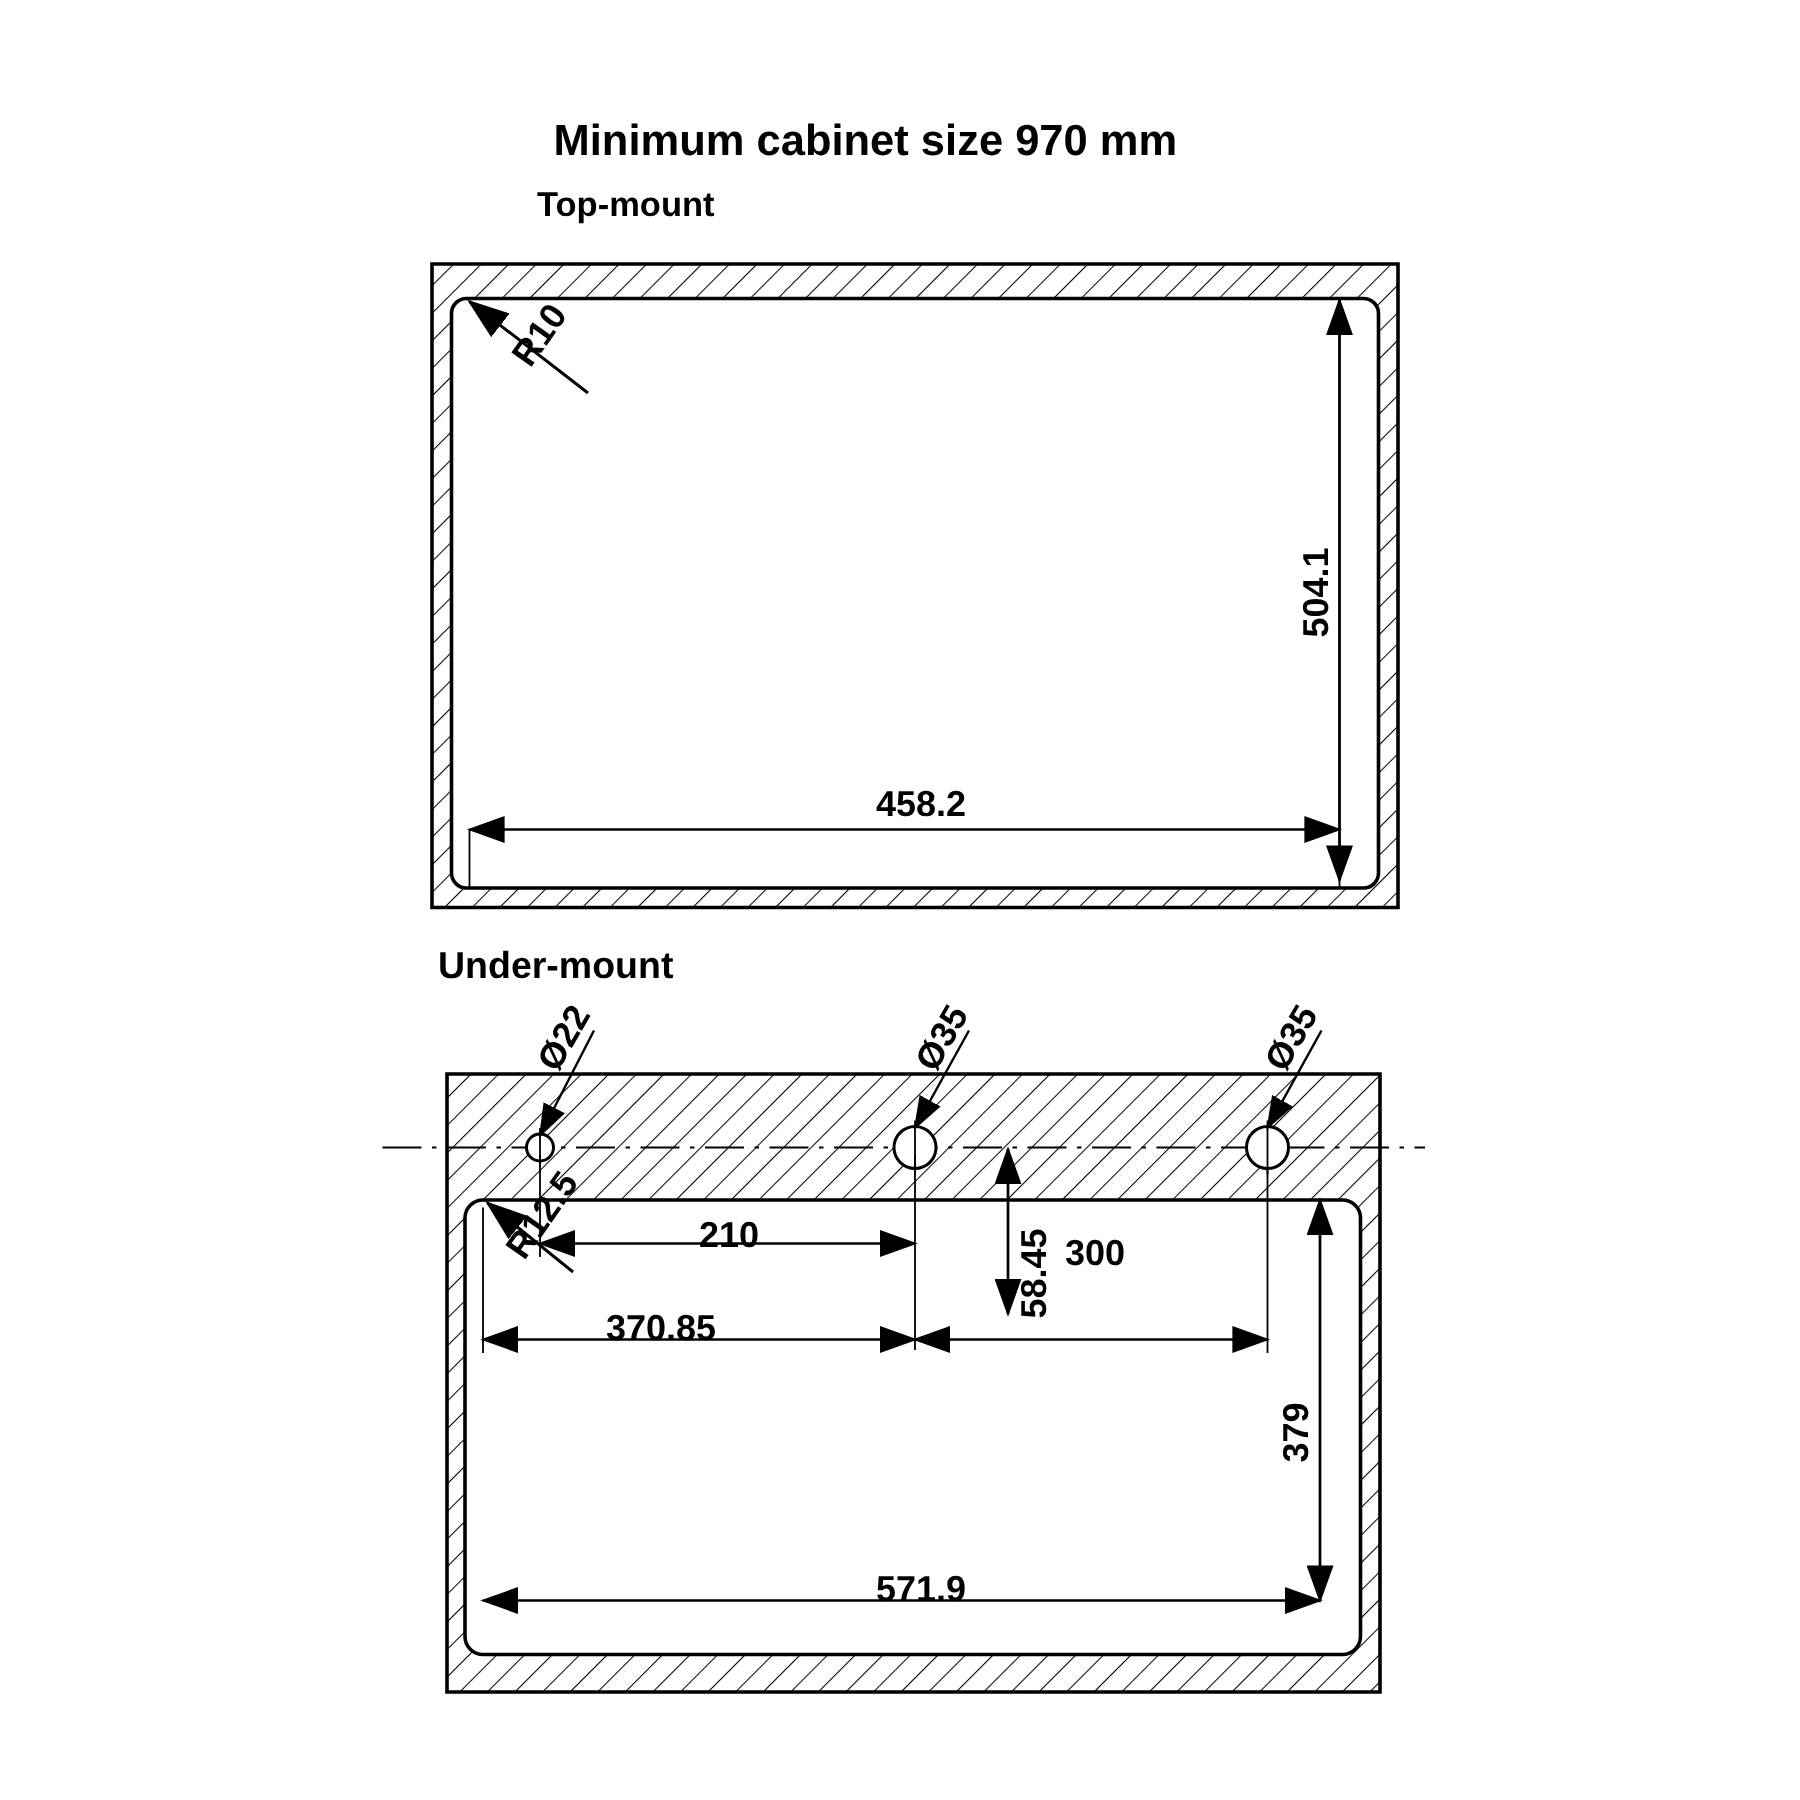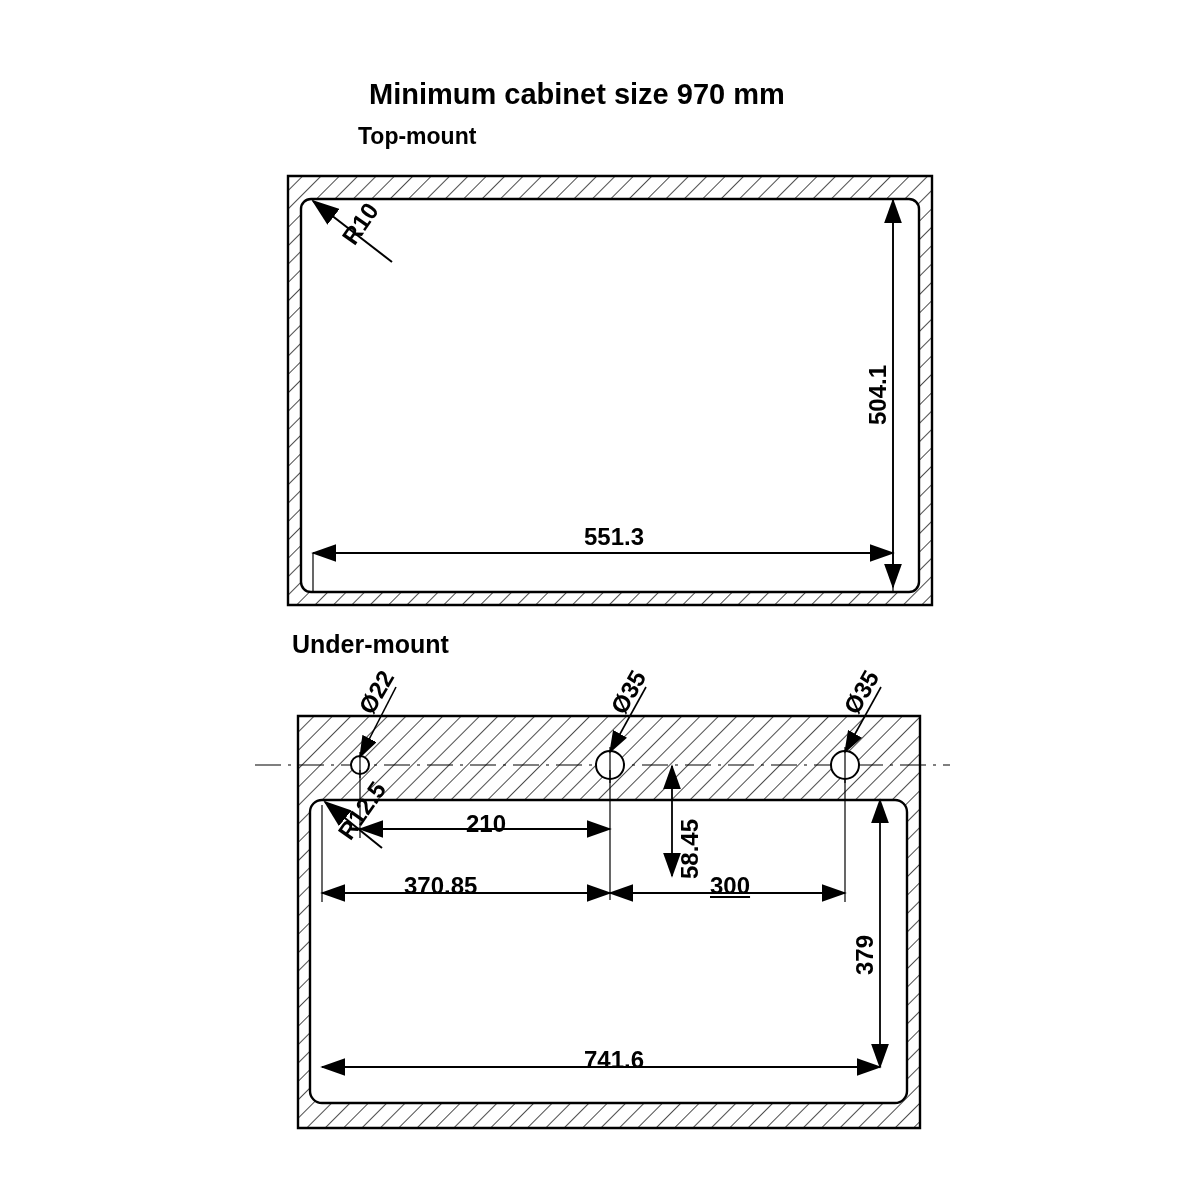--- a/index.html
+++ b/index.html
@@ -106,33 +106,33 @@
 </svg>
 
 <div class="lbl title-1">Minimum cabinet size 970 mm</div>
 <div class="lbl title-2">Top-mount</div>
 <div class="lbl title-3">Under-mount</div>
 
 <div class="lbl dim dim-rot45" style="left:338px; top:235px;">R10</div>
 
 <div class="lbl dim dim-rot90" style="left:866px; top:425px;">504.1</div>
 
-<div class="lbl dim" style="left:584px; top:525px;">551.3</div>
+<div class="lbl dim" style="left:584px; top:525px;">458.2</div>
 
 <div class="lbl dim dim-rot60" style="left:355px; top:706px;">Ø22</div>
 
 <div class="lbl dim dim-rot60" style="left:607px; top:706px;">Ø35</div>
 
 <div class="lbl dim dim-rot60" style="left:840px; top:706px;">Ø35</div>
 
 <div class="lbl dim dim-rot45" style="left:334px; top:830px;">R12.5</div>
 
 <div class="lbl dim" style="left:466px; top:812px;">210</div>
 
 <div class="lbl dim dim-rot90" style="left:678px; top:879px;">58.45</div>
 
 <div class="lbl dim" style="left:404px; top:874px;">370.85</div>
 
-<div class="lbl dim" style="left:710px; top:874px;text-decoration:underline;">300</div>
+<div class="lbl dim" style="left:710px; top:824px;">300</div>
 
 <div class="lbl dim dim-rot90" style="left:853px; top:975px;">379</div>
 
-<div class="lbl dim" style="left:584px; top:1048px;">741.6</div>
+<div class="lbl dim" style="left:584px; top:1048px;">571.9</div>
 
 </body></html>

